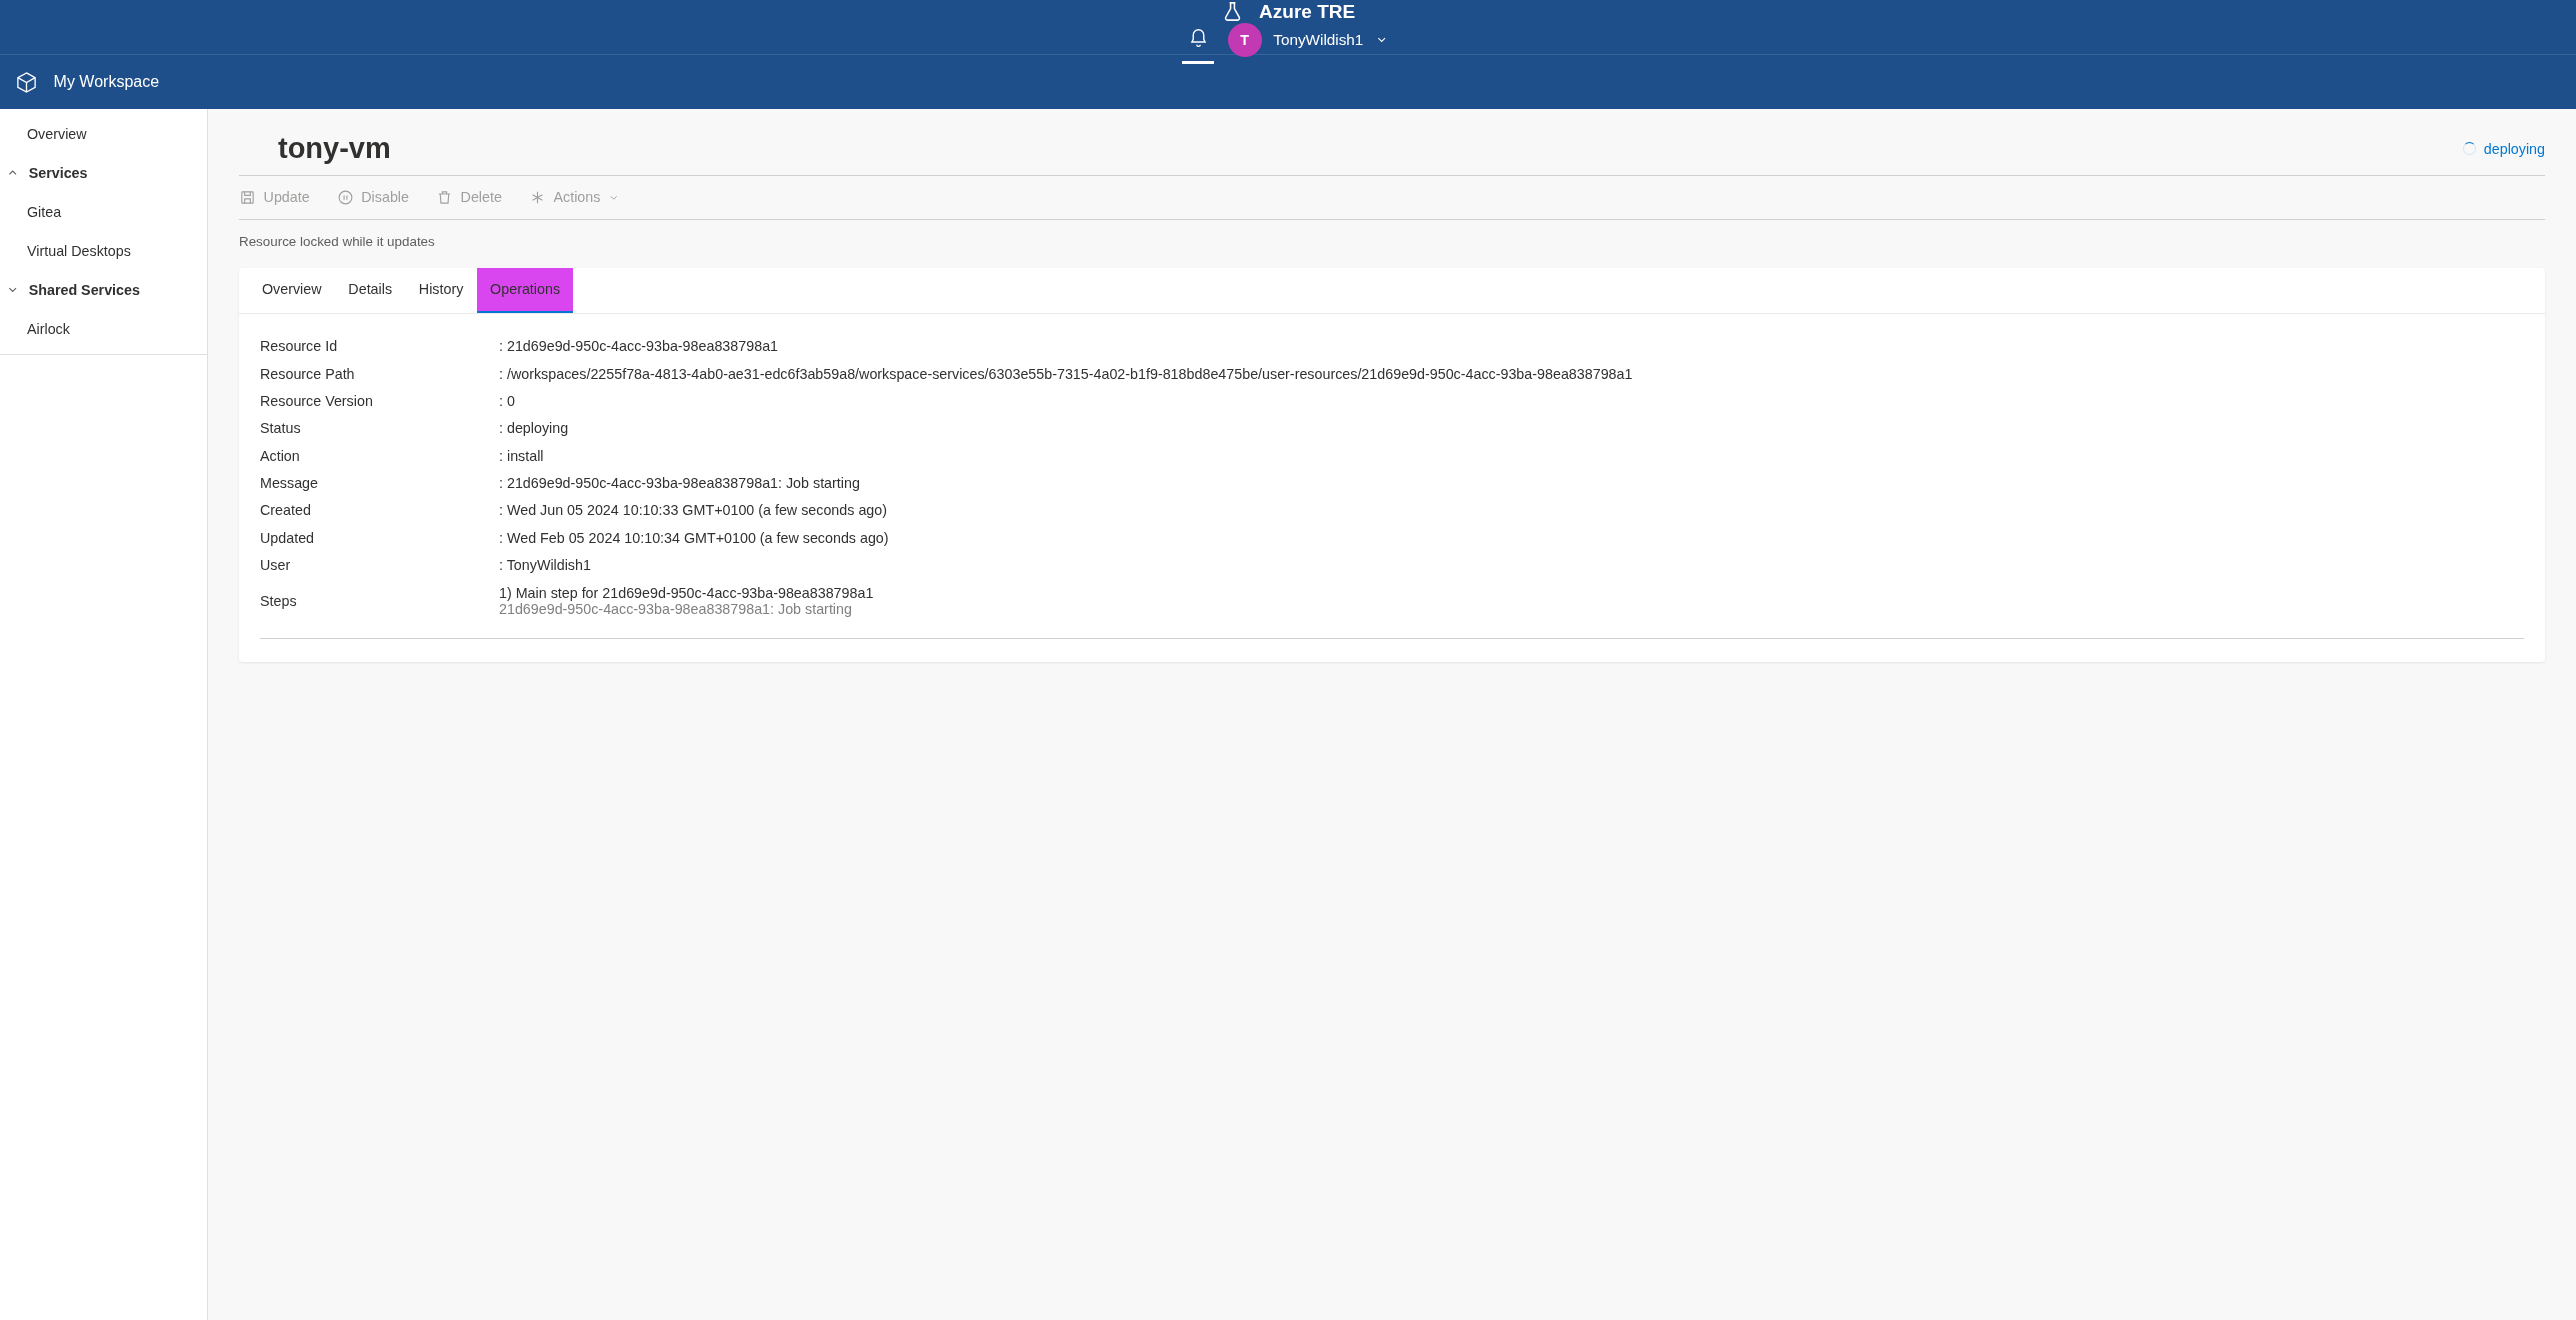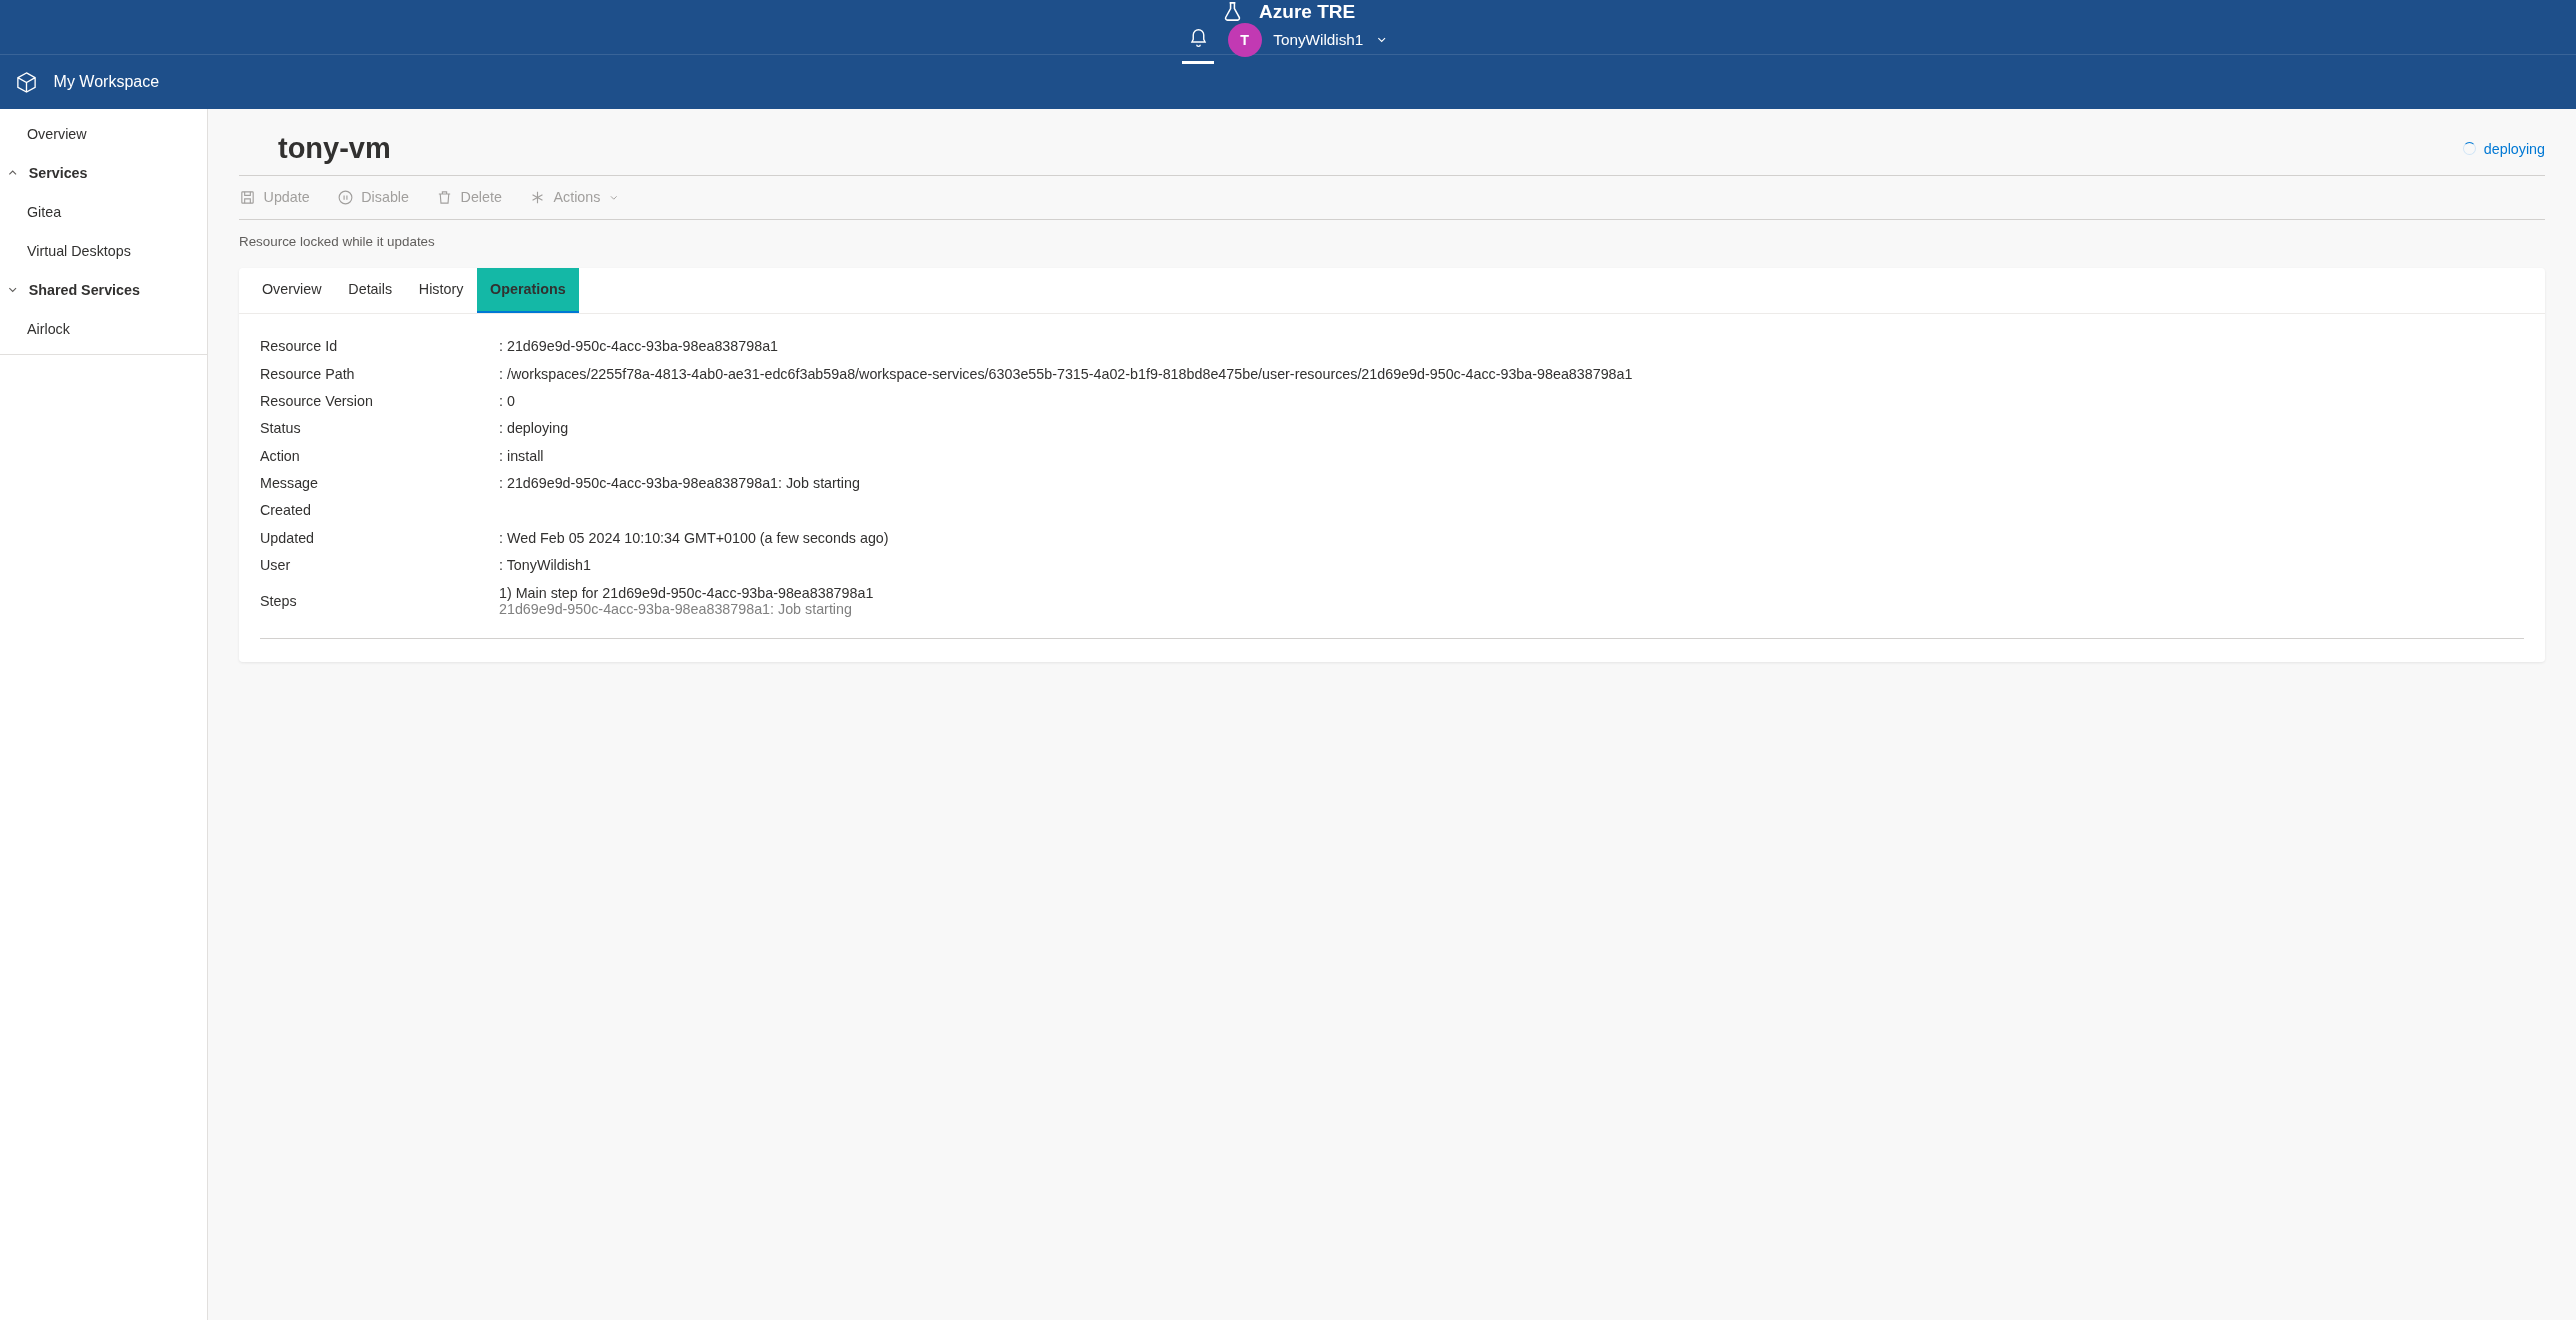--- a/index.html
+++ b/index.html
@@ -110,21 +110,21 @@
   }
   .tabs {
     display: flex; border-bottom: 1px solid #edebe9;
     padding: 0 9.6px;
   }
   .tab {
     padding: 13.4px 13.4px; cursor: pointer;
     font-size: 14.3px; color: #323130;
   }
   .tab.active {
-    background: #14b8a6; font-weight: 700;
+    background: #d946ef; font-weight: 400;
     border-bottom: 2.9px solid #0078d4;
   }
 
   .details { padding: 19px 21px 23px; font-size: 14.3px; }
   .drow { display: flex; padding: 5.7px 0; align-items: center; }
   .dkey { width: 239px; flex-shrink: 0; color: #323130; }
   .dval { flex: 1; color: #323130; }
   .dval .colon::before { content: ": "; }
   .steps-sub { color: #808080; }
   .ops-divider { border-top: 1px solid #d2d0ce; margin-top: 15.3px; }
@@ -266,20 +266,21 @@
         <div class="drow">
           <div class="dkey">Action</div>
           <div class="dval"><span class="colon">install</span></div>
         </div>
         <div class="drow">
           <div class="dkey">Message</div>
           <div class="dval"><span class="colon">21d69e9d-950c-4acc-93ba-98ea838798a1: Job starting</span></div>
         </div>
         <div class="drow">
           <div class="dkey">Created</div>
+          <div class="dval"><span class="colon">Wed Jun 05 2024 10:10:33 GMT+0100 (a few seconds ago)</span></div>
         </div>
         <div class="drow">
           <div class="dkey">Updated</div>
           <div class="dval"><span class="colon">Wed Feb 05 2024 10:10:34 GMT+0100 (a few seconds ago)</span></div>
         </div>
         <div class="drow">
           <div class="dkey">User</div>
           <div class="dval"><span class="colon">TonyWildish1</span></div>
         </div>
         <div class="drow">

